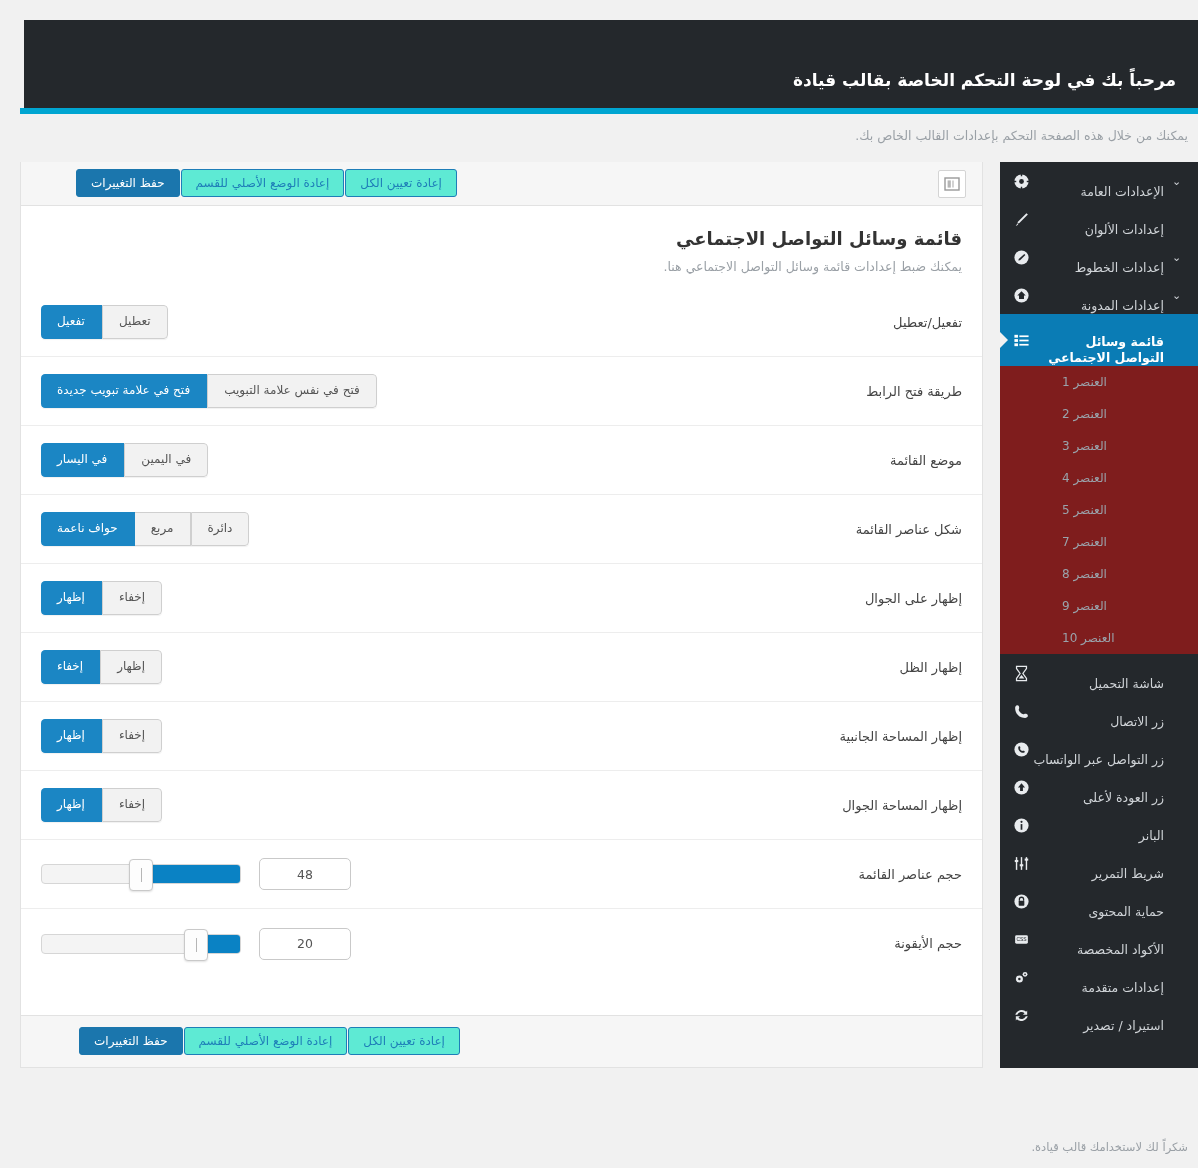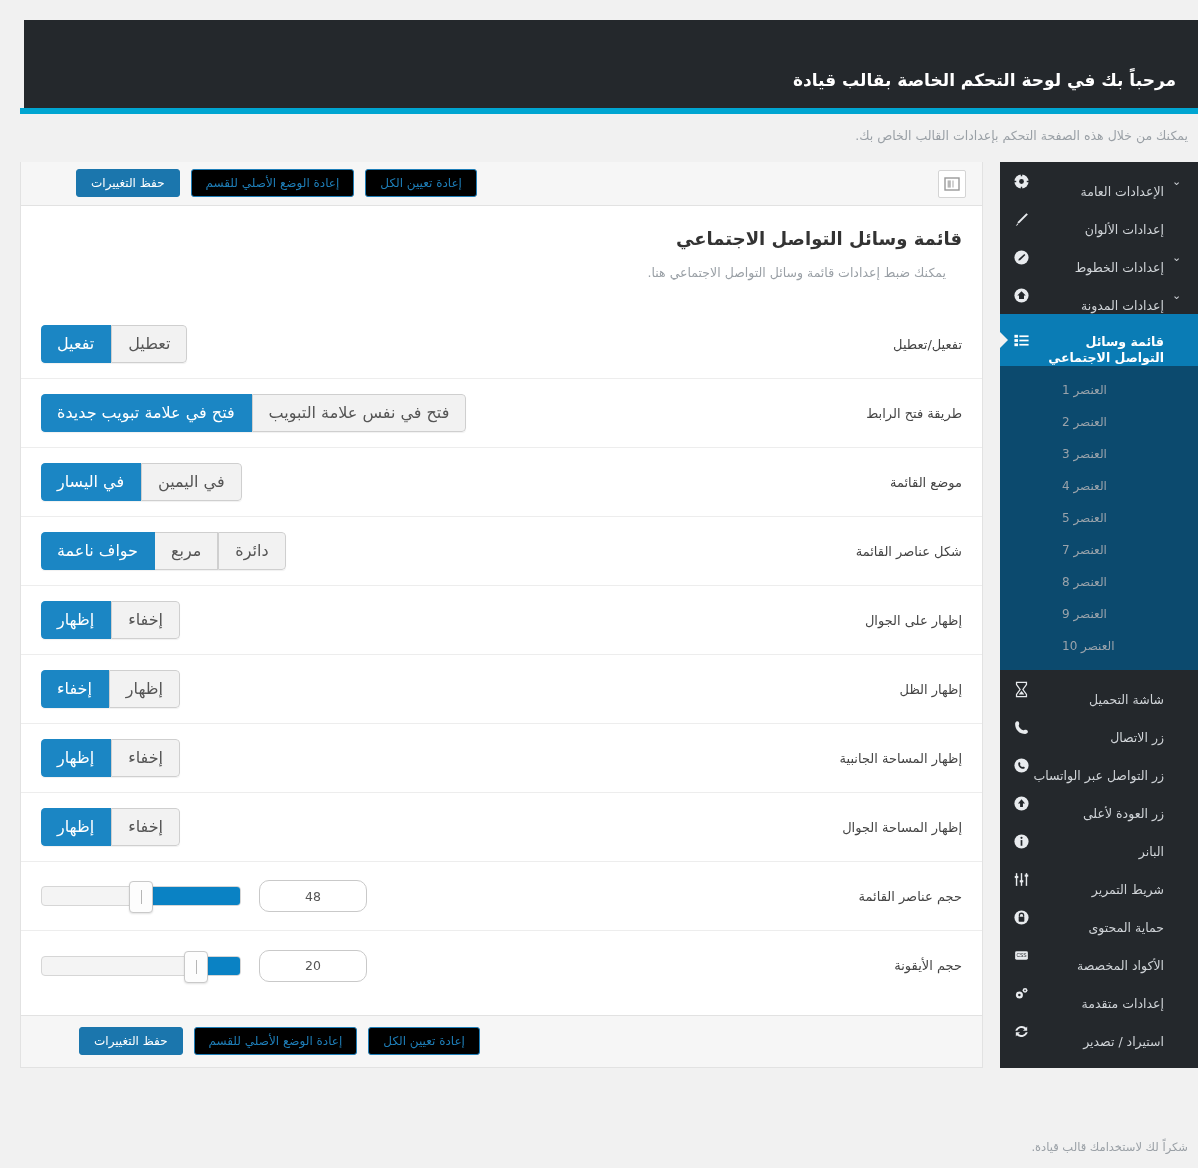--- a/index.html
+++ b/index.html
@@ -60,86 +60,86 @@
     background: #0a7cb5; color: #fff; font-weight: bold;
     height: 52px; line-height: 1.3;
   }
   .side-item.active .lbl { white-space: normal; font-size: 12.5px; }
   .side-item.active::after {
     content: ""; position: absolute; left: -1px; top: 50%;
     transform: translateY(-50%);
     border-top: 9px solid transparent; border-bottom: 9px solid transparent;
     border-left: 9px solid #f1f1f1;
   }
-  .subitems { background: #0c4a6e; padding: 8px 0; }
+  .subitems { background: #7f1d1d; padding: 0 0; }
   .subitem {
     height: 32px; display: flex; align-items: center; justify-content: flex-end;
     padding: 0 0 0 0; padding-left: 62px; padding-right: 14px;
     color: #9aa3ab; font-size: 12px; cursor: pointer;
   }
 
   
   .main {
     position: absolute; left: 20px; top: 162px; width: 963px; height: 906px;
     background: #ffffff; border: 1px solid #e2e2e2; border-top: none;
   }
   .toolbar {
     position: relative; height: 44px; background: #f6f6f6;
     border-bottom: 1px solid #e2e2e2;
   }
   .toolbar-inner {
     position: absolute; left: 55px; top: 7px;
-    display: flex; flex-direction: row-reverse; gap: 11px;
+    display: flex; flex-direction: row-reverse; gap: 1px;
   }
   .btn {
     font-family: "DejaVu Sans", "Liberation Sans", sans-serif;
     font-size: 12px; padding: 7px 14px; border-radius: 3px; cursor: pointer;
-    border: 1px solid #1e7eb8; background: #000000; color: #1e7eb8;
+    border: 1px solid #1e7eb8; background: #5eead4; color: #1e7eb8;
     line-height: 1; white-space: nowrap;
   }
   .btn.primary { background: #1b76ad; border-color: #1b76ad; color: #ffffff; }
   .panel-toggle {
     position: absolute; right: 16px; top: 8px;
     width: 28px; height: 28px; border: 1px solid #d4d4d4; background: #fff;
     border-radius: 2px; display: flex; align-items: center; justify-content: center;
     cursor: pointer;
   }
 
   .section-head { padding: 22px 20px 0 20px; text-align: right; }
   .section-title { font-size: 18px; color: #333; font-weight: bold; margin: 0 0 10px 0; }
-  .section-desc { font-size: 12.5px; color: #9aa0a6; margin: 16px; }
+  .section-desc { font-size: 12.5px; color: #9aa0a6; margin: 0; }
 
   .fields { padding: 14px 0 0 0; }
   .field-row {
     display: flex; align-items: center; min-height: 69px;
     border-bottom: 1px solid #ededed; padding: 0 20px;
   }
   .field-row:last-child { border-bottom: none; }
   .field-label {
     width: 260px; flex: 0 0 260px; text-align: right;
     font-size: 13px; color: #444; padding-left: 20px;
   }
   .field-control { flex: 1 1 auto; display: flex; justify-content: flex-end; align-items: center; }
 
   
   .bgroup { display: flex; flex-direction: row; border-radius: 4px; overflow: hidden;
             box-shadow: 0 1px 1px rgba(0,0,0,0.06); }
   .bgroup .opt {
-    font-size: 16px; padding: 9px 16px; cursor: pointer;
+    font-size: 12px; padding: 9px 16px; cursor: pointer;
     background: #f2f2f2; color: #555; border: 1px solid #cfcfcf;
     border-left-width: 0; line-height: 1.1; white-space: nowrap;
   }
   .bgroup .opt:first-child { border-left-width: 1px; border-radius: 0 4px 4px 0; }
   .bgroup .opt:last-child { border-radius: 4px 0 0 4px; }
   .bgroup .opt.sel { background: #1b86c4; color: #ffffff; border-color: #1b86c4; }
 
   
   .slider-wrap { display: flex; align-items: center; gap: 18px; flex-direction: row; }
   .num-box {
-    width: 108px; height: 32px; border: 1px solid #c9c9c9; border-radius: 10px;
+    width: 92px; height: 32px; border: 1px solid #c9c9c9; border-radius: 5px;
     background: #fff; display: flex; align-items: center; justify-content: center;
     font-size: 12.5px; color: #555;
   }
   .track {
     position: relative; width: 200px; height: 20px; border-radius: 4px;
     background: #f4f4f4; border: 1px solid #d6d6d6; overflow: visible;
   }
   .fill {
     position: absolute; right: 0; top: 0; bottom: 0; background: #0a82c4;
     border-radius: 0 3px 3px 0;

